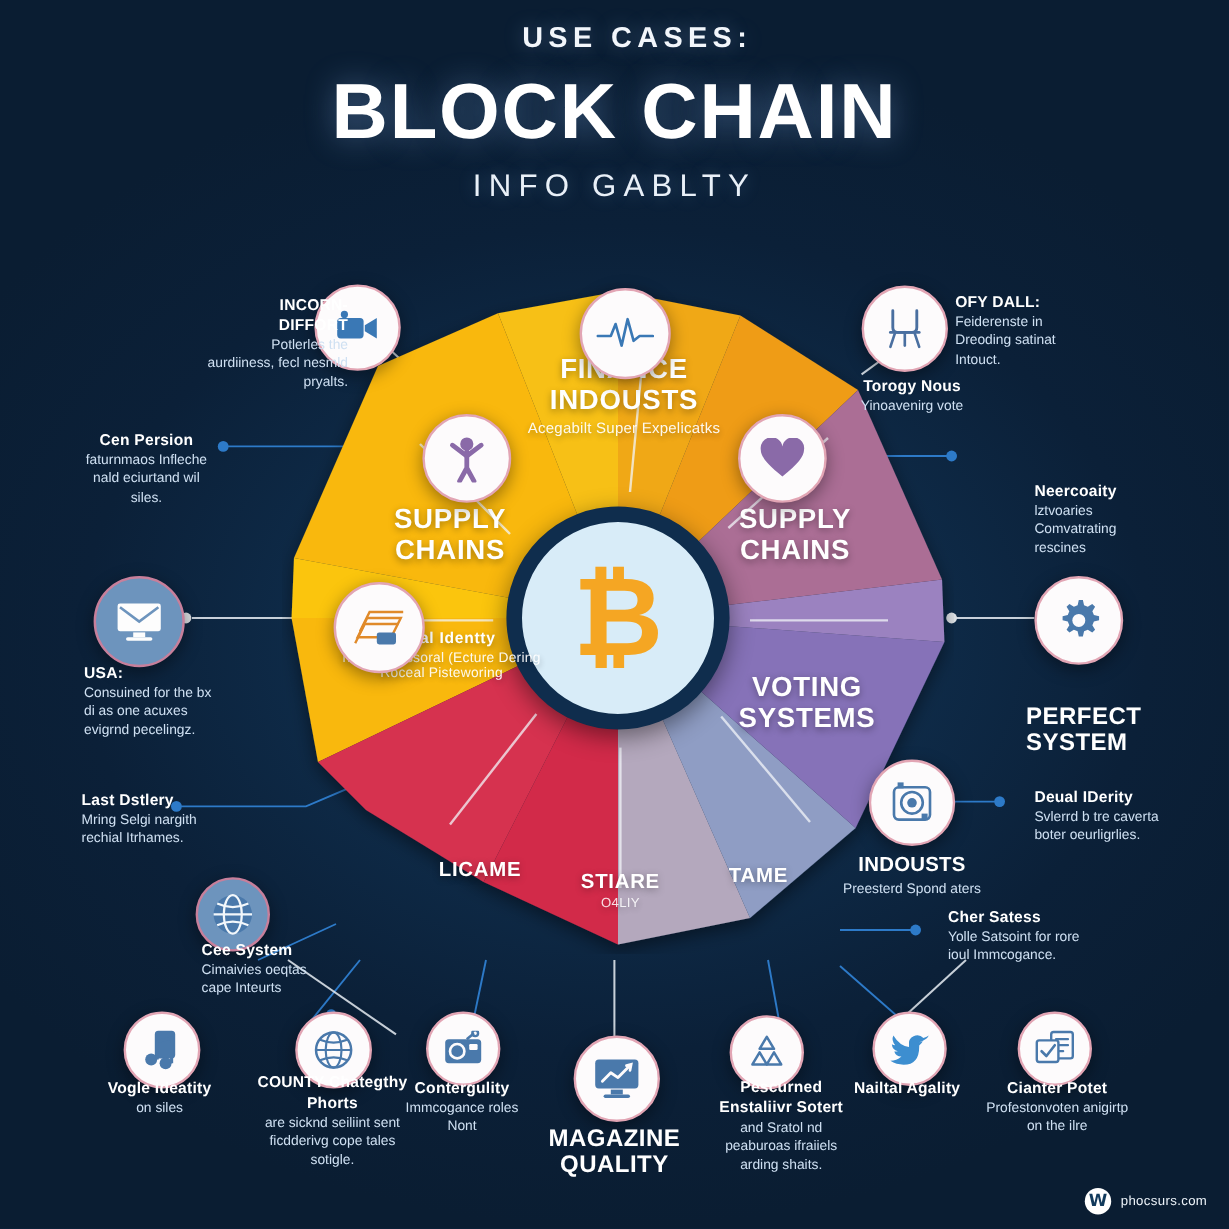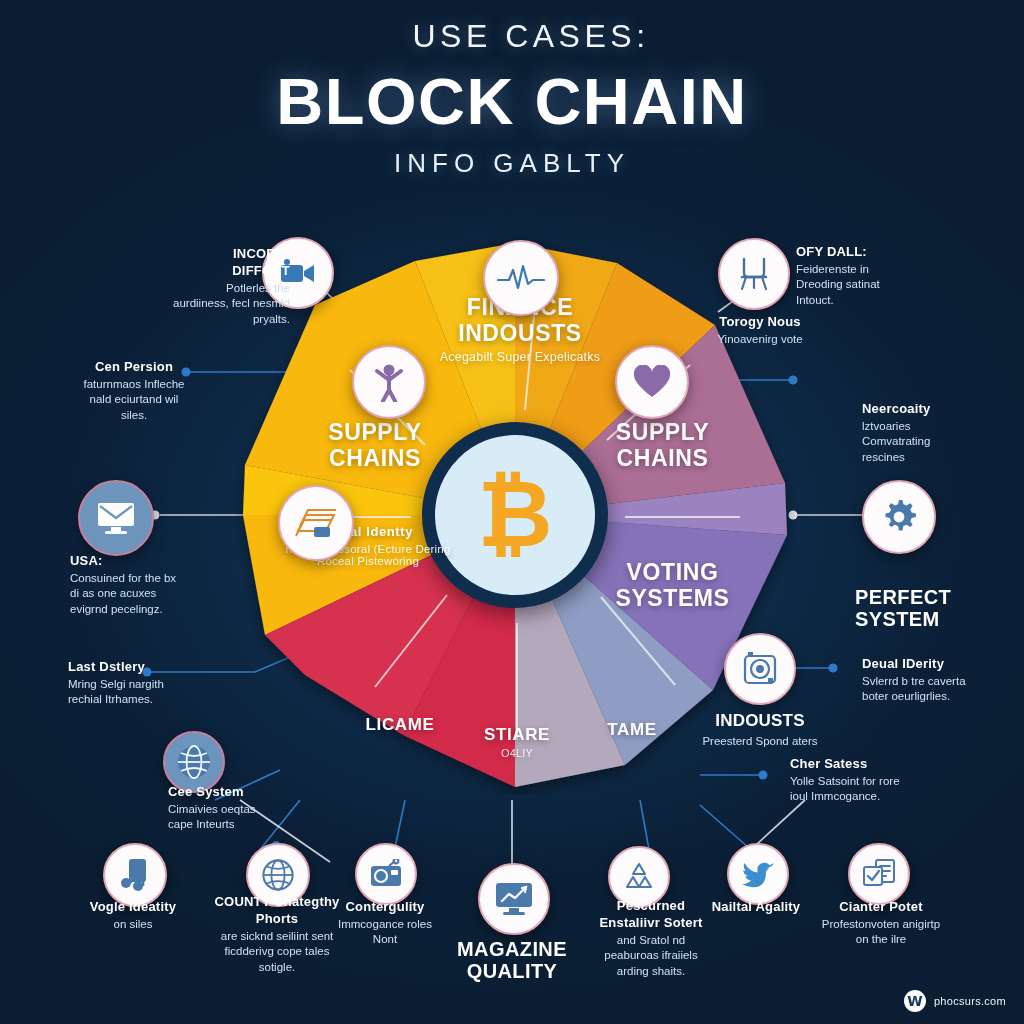--- a/index.html
+++ b/index.html
@@ -11,21 +11,21 @@
   #stage{
     position:relative;width:1024px;height:1024px;
     background:
       radial-gradient(ellipse 62% 48% at 50% 52%, #123356 0%, #0e2a47 42%, #0b2038 70%, #0a1d32 100%),
       linear-gradient(160deg,#0a1522 0%,#0c2039 30%,#10294a 60%,#0b1f37 100%);
     overflow:hidden;
   }
   
   .title-wrap{position:absolute;top:18px;left:0;width:1024px;text-align:center;}
   .eyebrow{
-    color:#f2f6fb;font-size:32px;letter-spacing:4.5px;font-weight:400;
+    color:#f2f6fb;font-size:24px;letter-spacing:4.5px;font-weight:700;
     text-shadow:0 0 16px rgba(160,200,255,.35);
     padding-left:38px;
   }
   .main-title{
     color:#ffffff;font-size:65px;font-weight:bold;letter-spacing:1.5px;
     margin-top:14px;line-height:1.02;
     text-shadow:0 0 26px rgba(150,195,255,.38);
   }
   .sub-title{
     color:#e9f0f8;font-size:26px;letter-spacing:6px;font-weight:400;margin-top:13px;
@@ -360,21 +360,21 @@
       <polyline points="6,18 10,22 17,13" fill="none" stroke="#4a79ab" stroke-width="2.2" stroke-linecap="round" stroke-linejoin="round"></polyline>
     </svg>
   </div>
 
   <div class="callout" style="left:172px;top:245px;width:118px;text-align:right;">
     <span class="ttl" style="white-space:pre-line;">INCORN-
 DIFFORT</span>
     <span>Potlerles the aurdiiness, fecl nesmld pryalts.</span>
   </div>
 
-  <div class="callout" style="left:78px;top:358px;width:112px;text-align:center;">
+  <div class="callout" style="left:66px;top:358px;width:112px;text-align:center;">
     <span class="ttl">Cen Persion</span>
     <span>faturnmaos Infleche nald eciurtand wil siles.</span>
   </div>
 
   <div class="callout" style="left:70px;top:552px;width:118px;">
     <span class="ttl">USA:</span>
     <span>Consuined for the bx di as one acuxes evigrnd pecelingz.</span>
   </div>
 
   <div class="callout" style="left:68px;top:658px;width:112px;">

